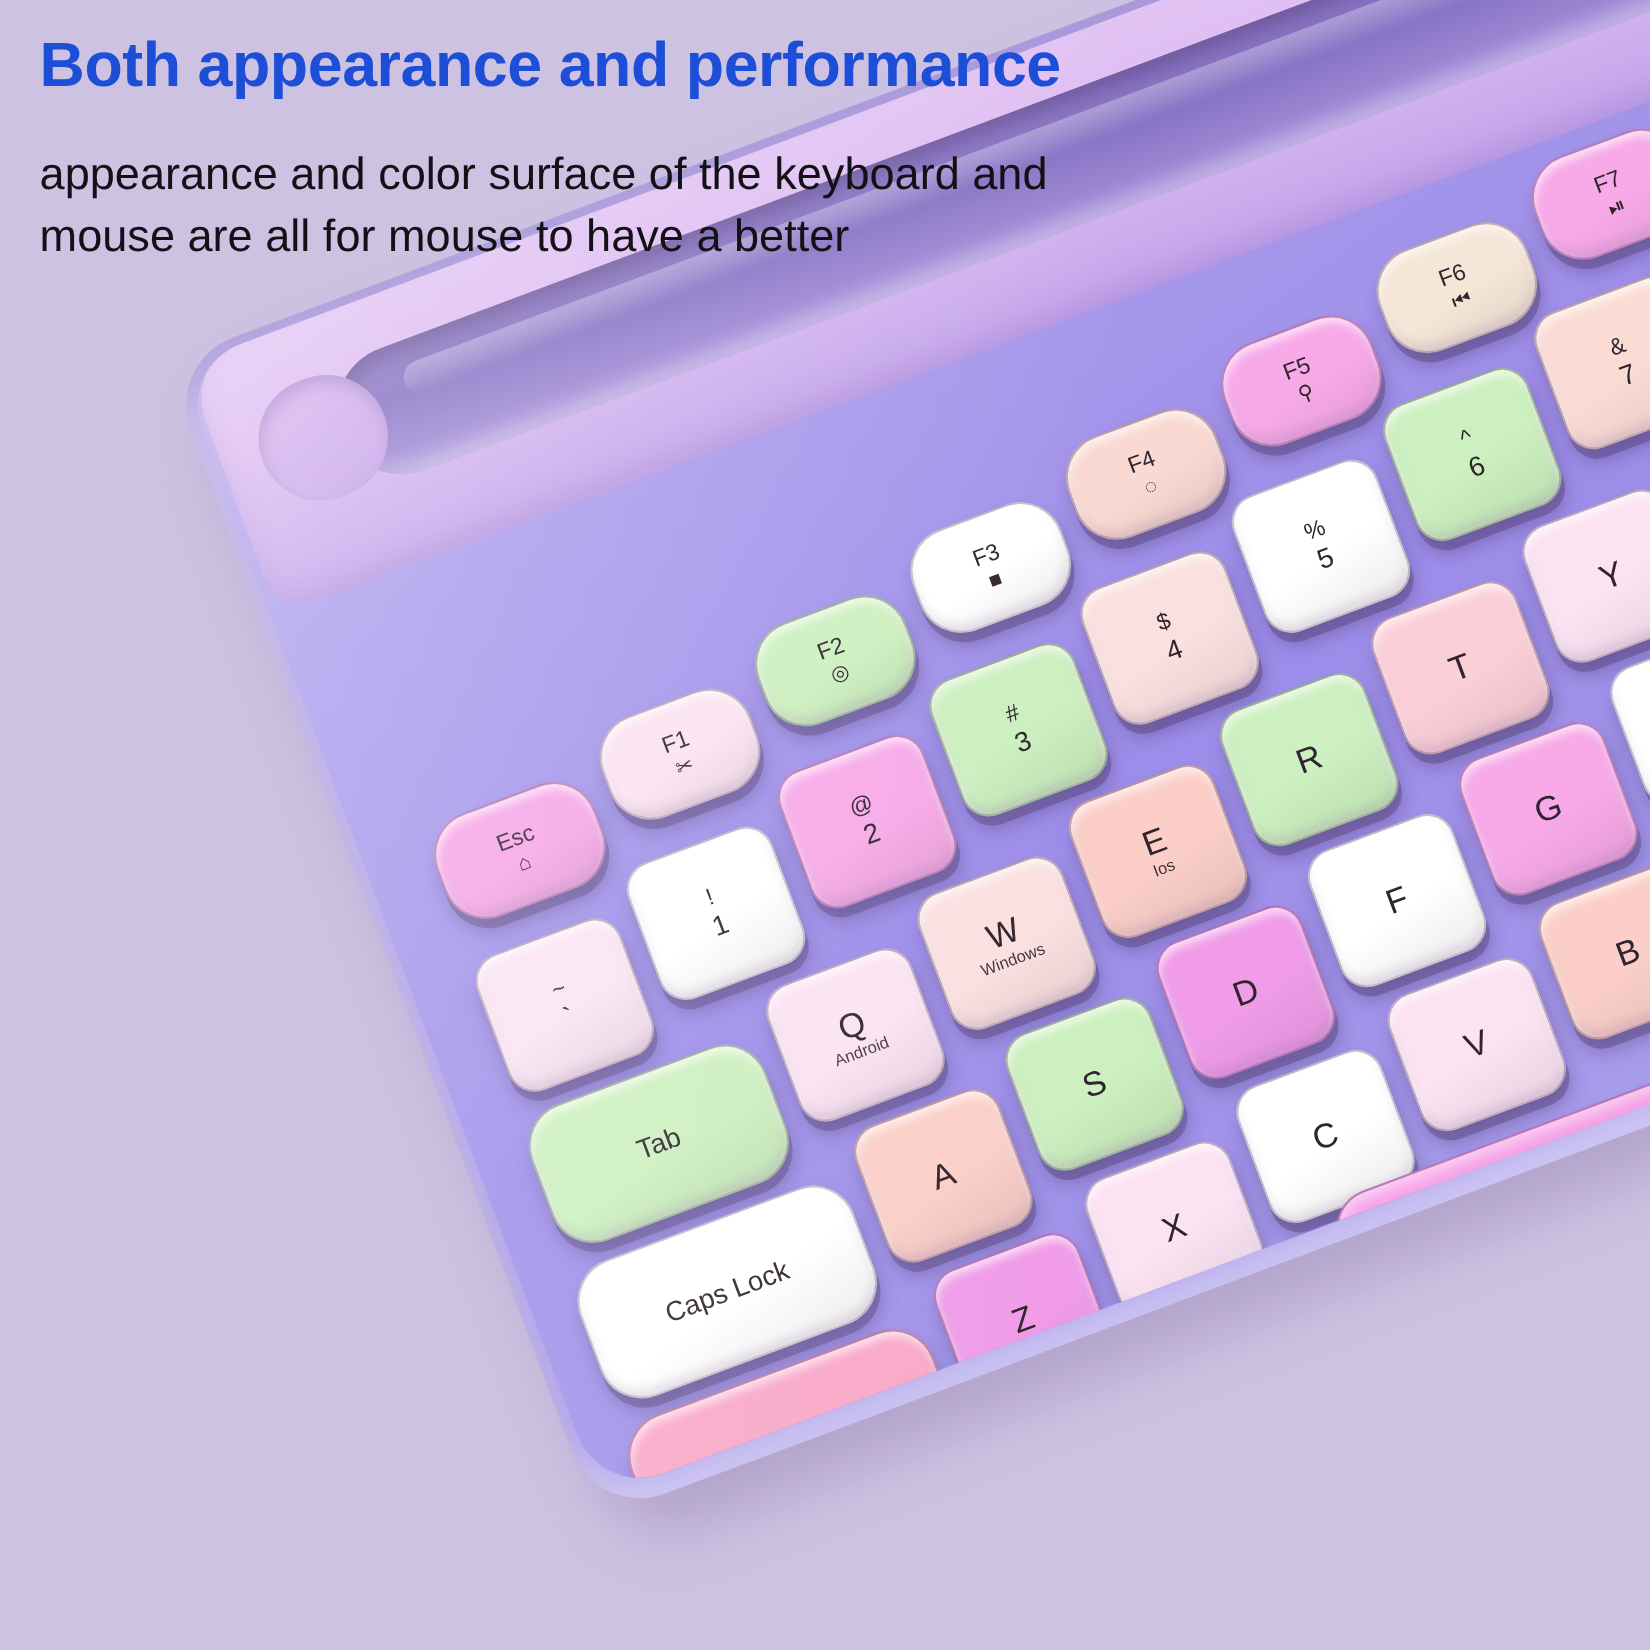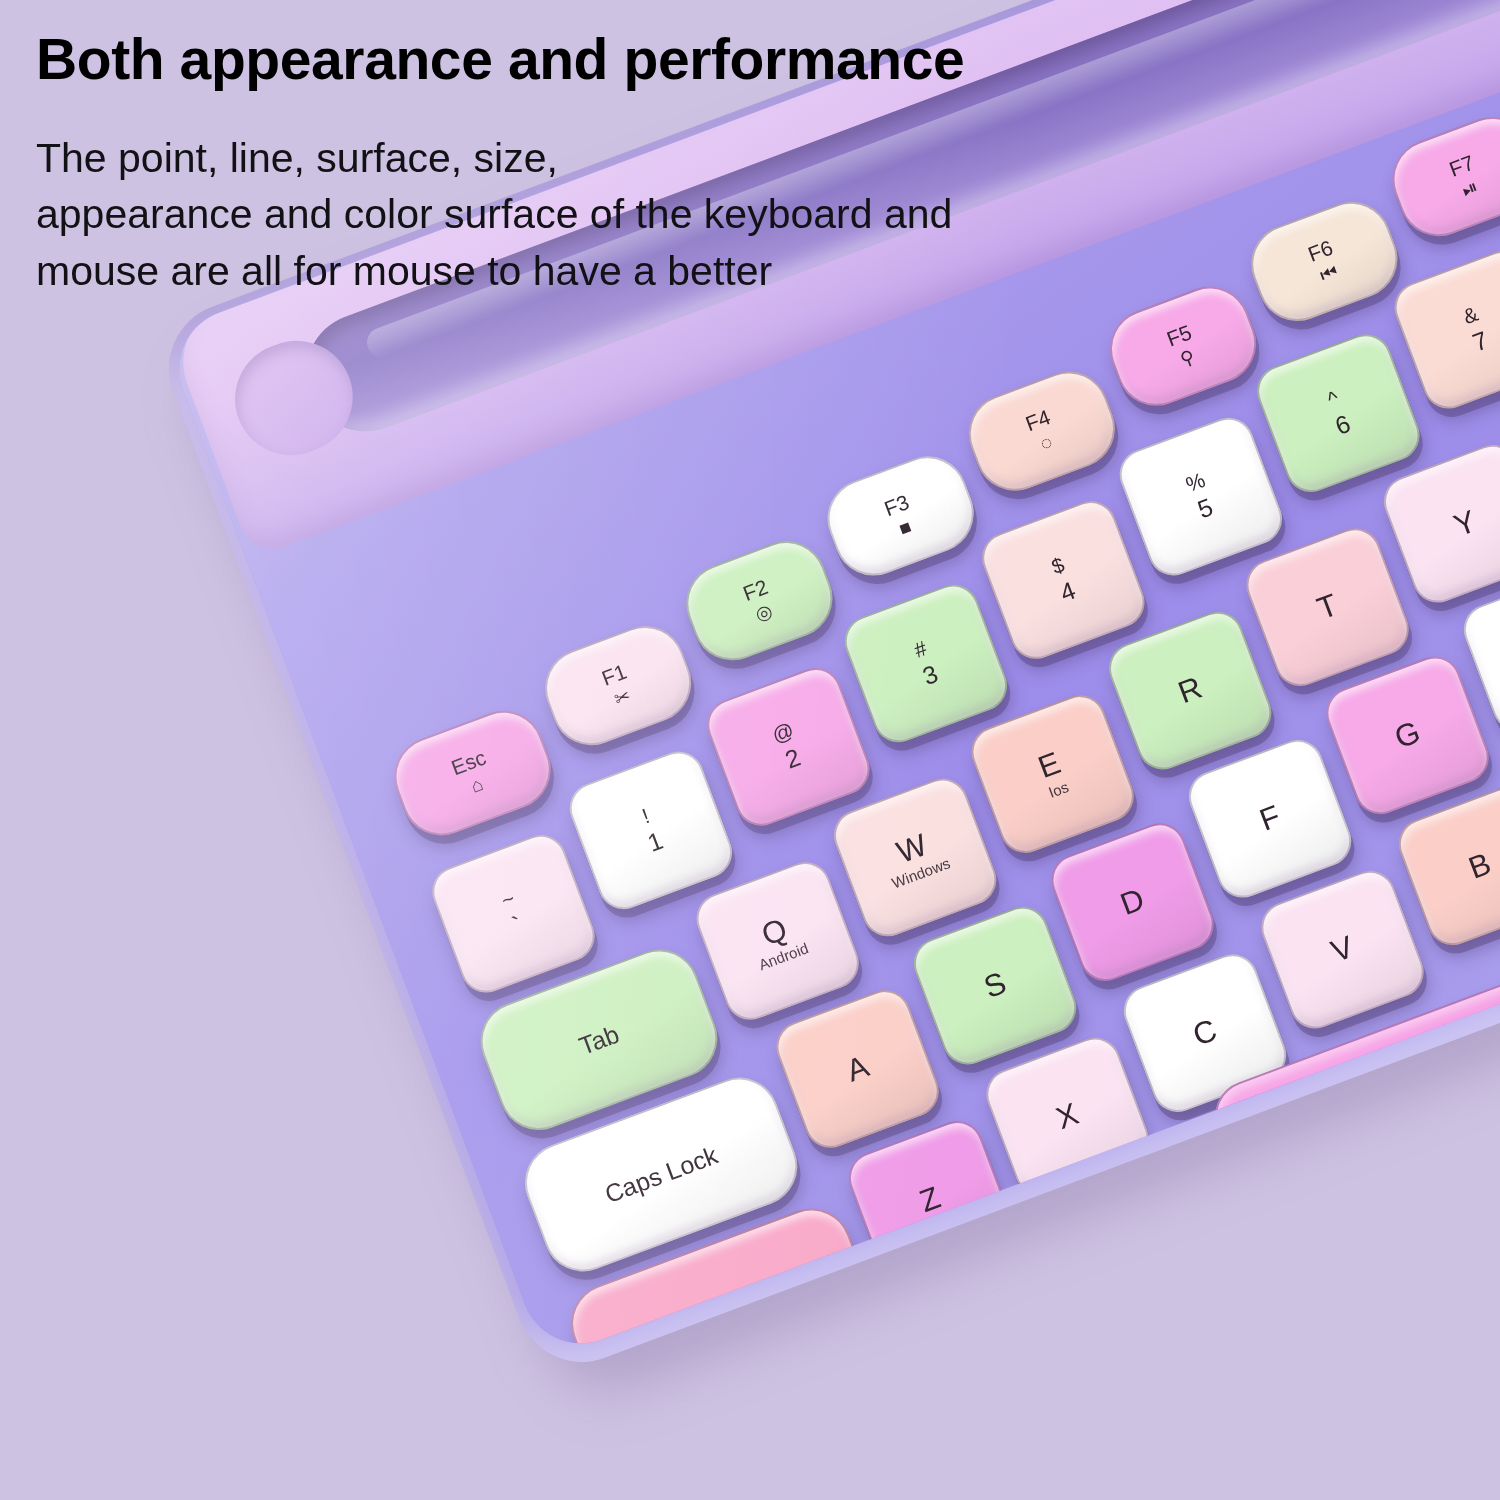--- a/index.html
+++ b/index.html
@@ -4,21 +4,21 @@
 <style>
   html,body{margin:0;padding:0;}
   body{
     width:1500px;height:1500px;overflow:hidden;position:relative;
     background:#cdc2e2;
     font-family:"Liberation Sans","DejaVu Sans",sans-serif;
   }
   
   #text-block{position:absolute;left:36px;top:28px;width:1180px;z-index:60;}
   #headline{
-    font-size:57px;font-weight:700;color:#000000;letter-spacing:-0.4px;
+    font-size:57px;font-weight:700;color:#1d4ed8;letter-spacing:-0.4px;
     line-height:1.12;margin:0 0 38px 0;white-space:nowrap;
   }
   #body-copy{font-size:41px;font-weight:400;color:#121216;line-height:1.38;margin:0;}
   #body-copy .ln{display:block;white-space:nowrap;}
 
   
   #kb-stage{position:absolute;left:0;top:0;width:1500px;height:1500px;z-index:10;
     overflow:hidden;pointer-events:none;}
   #kb{
     position:absolute;left:150px;top:330px;width:1760px;height:1130px;
@@ -94,21 +94,20 @@
     border:2px solid rgba(60,44,86,.32);
     display:flex;align-items:center;justify-content:flex-end;
   }
 </style>
 </head>
 <body>
 
 <div id="text-block">
   <h1 id="headline">Both appearance and performance</h1>
   <p id="body-copy">
-    <span class="ln">The point, line, surface, size,</span>
     <span class="ln">appearance and color surface of the keyboard and</span>
     <span class="ln">mouse are all for mouse to have a better</span>
   </p>
 </div>
 
 <div id="kb-stage">
   <div id="kb">
     <div id="kb-shadow"></div>
     <div id="kb-edge"></div>
     <div id="kb-deck">

